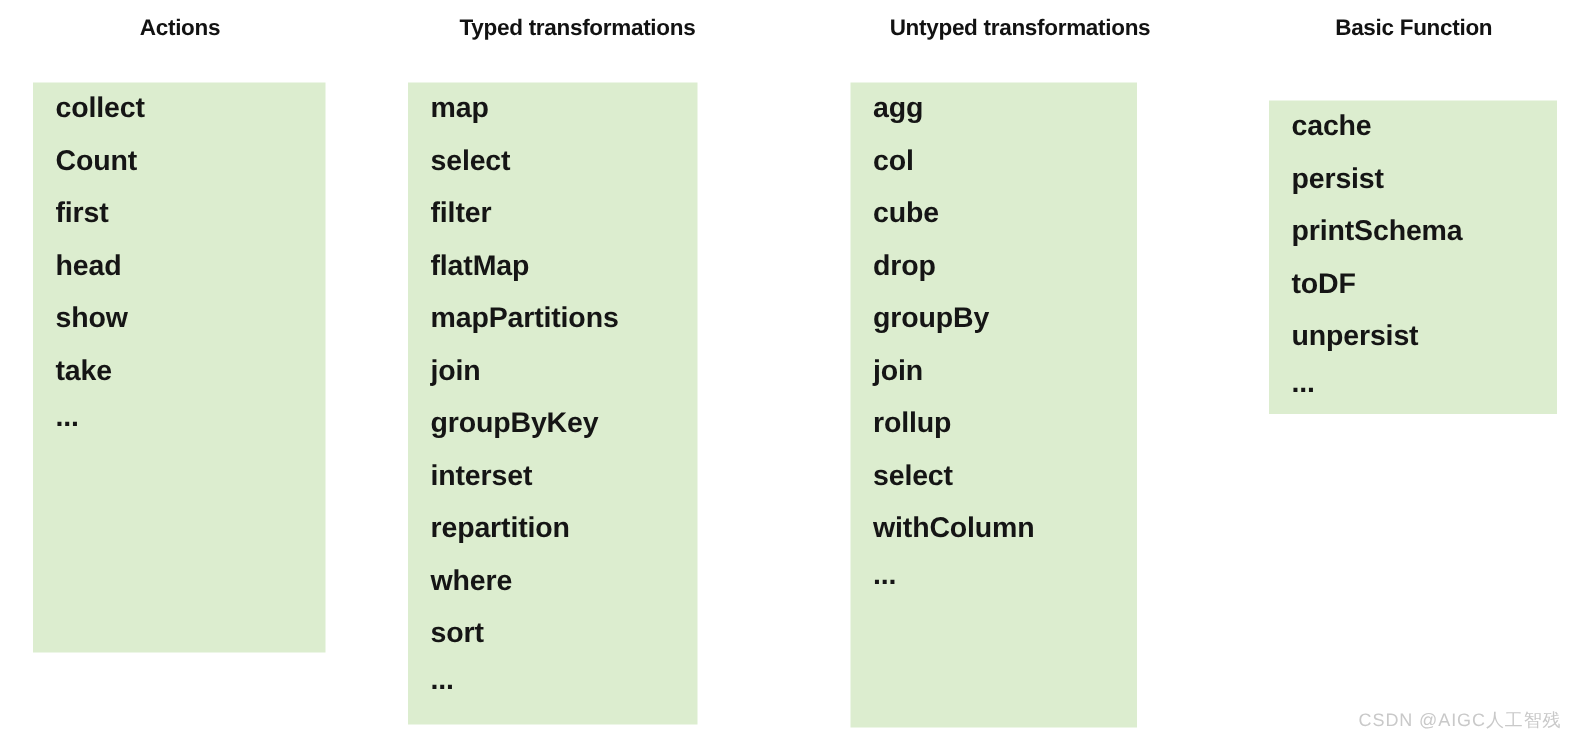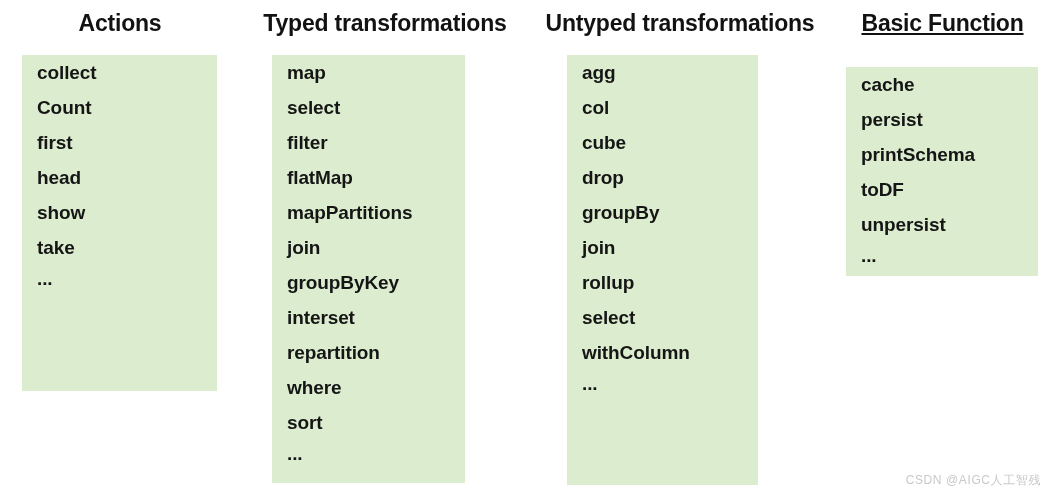--- a/index.html
+++ b/index.html
@@ -19,21 +19,21 @@
   }
   .column {
     position: absolute;
     top: 0;
   }
   .col-header {
     position: absolute;
     top: 10px;
     width: 100%;
     text-align: center;
-    font-size: 23px;
+    font-size: 15px;
     font-weight: bold;
     color: #121212;
     letter-spacing: -0.2px;
     white-space: nowrap;
   }
   .col-box {
     position: absolute;
     background: #dcedcf;
     box-sizing: border-box;
     padding-left: 15px;
@@ -52,34 +52,34 @@
     white-space: nowrap;
     letter-spacing: -0.1px;
   }
   .item.ellipsis {
     font-size: 19px;
     line-height: 28px;
     height: 35px;
   }
   
   #col-0 { left: 0px;   width: 240px; }
-  #col-0 .col-box { left: 22px;  top: 55px;  width: 195px; height: 336px; }
+  #col-0 .col-box { left: 22px;  top: 55px;  width: 195px; height: 380px; }
   #col-0 .col-header { left: 0px; width: 240px; }
 
   #col-1 { left: 232px; width: 292px; }
   #col-1 .col-box { left: 40px;  top: 55px;  width: 193px; height: 428px; }
   #col-1 .col-header { left: 8px; width: 290px; }
 
   #col-2 { left: 530px; width: 300px; }
   #col-2 .col-box { left: 37px;  top: 55px;  width: 191px; height: 430px; }
   #col-2 .col-header { left: 0px; width: 300px; }
 
   #col-3 { left: 832px; width: 221px; }
   #col-3 .col-box { left: 14px;  top: 67px;  width: 192px; height: 209px; }
-  #col-3 .col-header { left: 0px; width: 221px; text-decoration: underline; }
+  #col-3 .col-header { left: 0px; width: 221px; }
 
   .watermark {
     position: absolute;
     right: 12px;
     bottom: 14px;
     font-size: 12px;
     color: #c9c9c9;
     white-space: nowrap;
     letter-spacing: 0.6px;
   }

